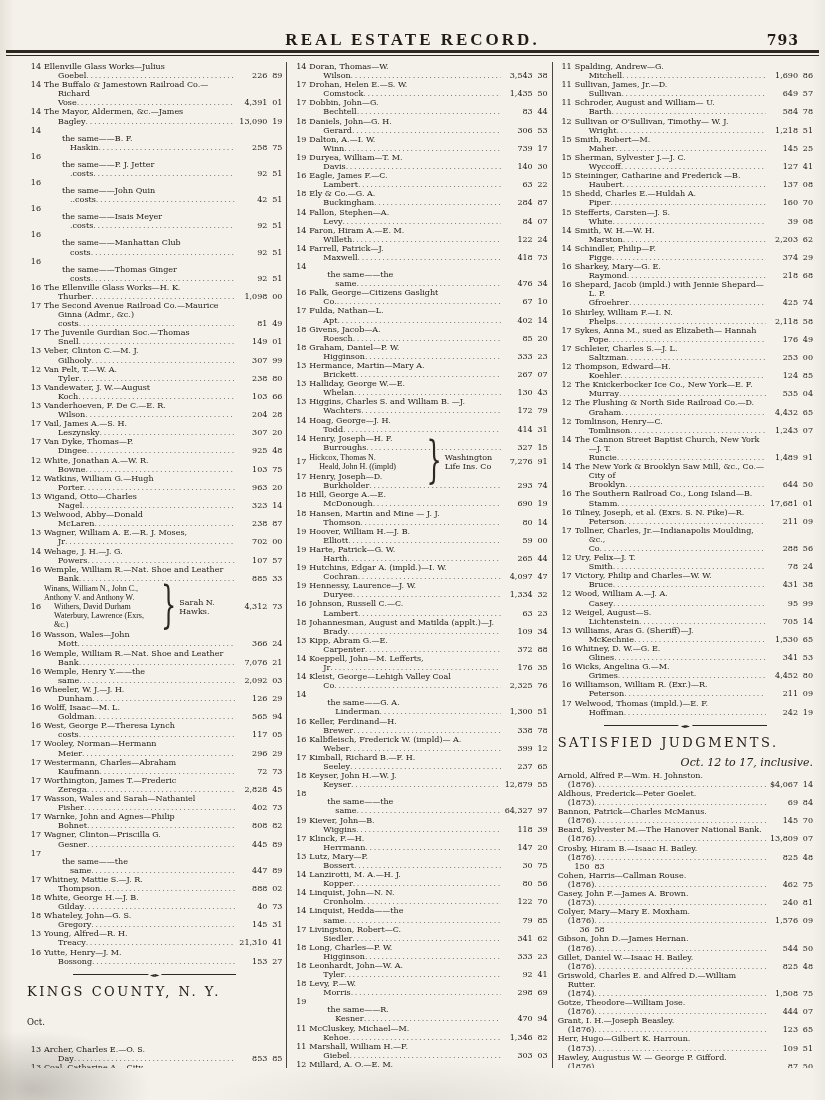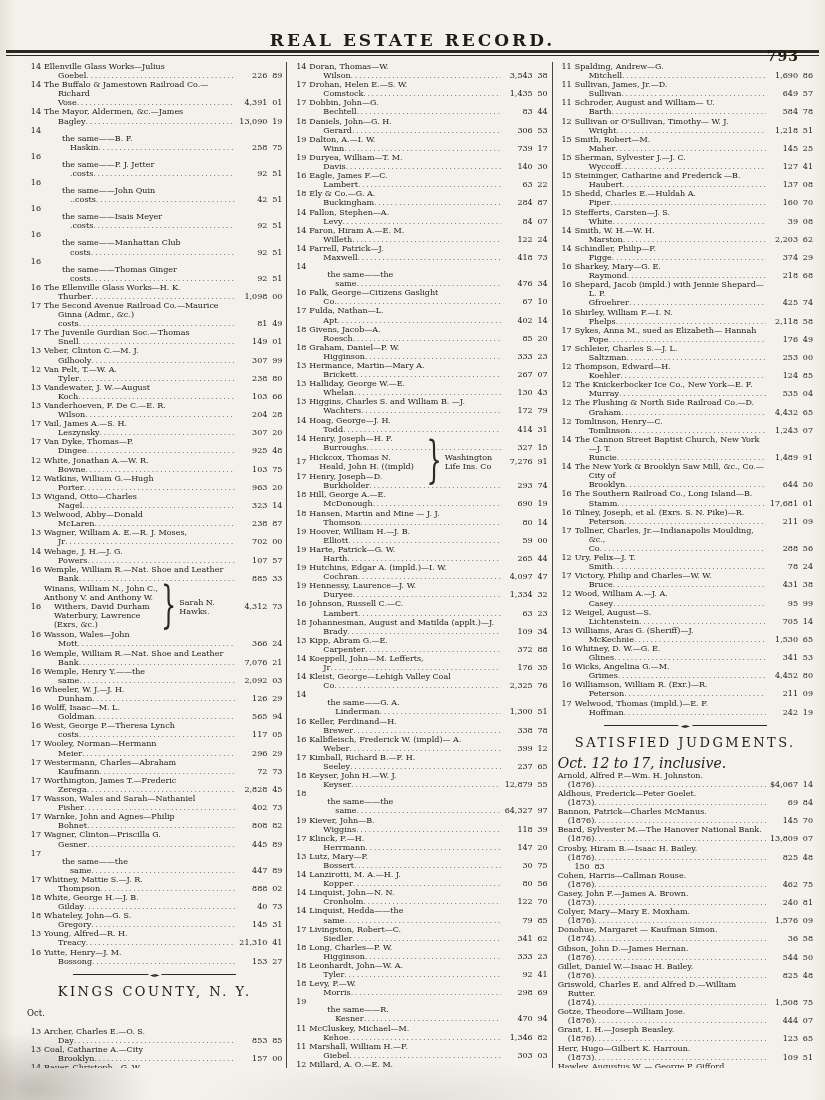--- a/index.html
+++ b/index.html
@@ -15,23 +15,24 @@
     background:
       radial-gradient(ellipse 180px 90px at 4% 99%, rgba(70,63,54,.28), transparent 65%),
       radial-gradient(ellipse 300px 60px at 50% 100%, rgba(90,84,72,.10), transparent 70%),
       linear-gradient(90deg,#e6e2d9 0px,#f3f1ea 14px,#f3f1ea 812px,#ece9e1 825px);
     box-sizing:border-box;
   }
   .masthead{position:relative;height:46px;padding-top:30px;box-sizing:border-box;}
   .pub-title{
     text-align:center;font-size:17px;font-weight:bold;letter-spacing:3px;
     color:#211c14;
+    font-family:Liberation Serif, serif;
   }
   .page-num{
-    position:absolute;right:26px;top:48px;font-size:14px;font-weight:bold;color:#211c14;letter-spacing:1px;
+    position:absolute;right:26px;top:32px;font-size:14px;font-weight:bold;color:#211c14;letter-spacing:1px;
   }
   .head-rule{margin:4px 6px 0 6px;border-top:3px solid #2d2820;}
   .head-rule2{margin:2px 6px 0 6px;border-top:1px solid #2d2820;}
   .columns{
     display:flex;align-items:stretch;
     padding:6px 8px 0 22px;box-sizing:border-box;height:1012px;overflow:hidden;
   }
   .col{
     flex:1 1 0;min-width:0;overflow:hidden;
     font-size:8px;line-height:9.1px;
@@ -46,33 +47,33 @@
   }
   .e-txt::after{content:"...........................................................................................";letter-spacing:1.6px;color:#4a443b;}
   .noday .e-txt{padding-left:10px;text-indent:-10px;}
   .same-entry .e-txt{padding-left:26px;text-indent:-8px;margin-top:8px;}
   .e-amt{flex:none;margin-left:3px;white-space:nowrap;}
   .e-amt .dol{display:inline-block;min-width:29px;text-align:right;}
   .e-amt .cts{display:inline-block;width:12px;text-align:right;margin-left:3px;}
   .brace-entry{display:flex;align-items:center;margin:1px 0;}
   .brace-entry .e-day{align-self:center;}
   .brace-left{flex:1 1 auto;min-width:0;}
-  .brace-left div{padding-left:10px;}
+  .brace-left div{padding-left:10px;font-family:Liberation Serif, serif;}
   .brace-left div:first-child{padding-left:0;}
   .brace-glyph{flex:none;font-size:24px;transform:scaleY(2.1);margin:0 3px;color:#2d2820;font-family:"DejaVu Serif",serif;}
   .brace-right{flex:none;width:56px;}
   .divider{position:relative;height:11px;margin:3px 18%;}
   .divider::before{content:"";position:absolute;left:0;right:0;top:5px;border-top:1px solid #2d2820;}
   .divider::after{
     content:"\25C4\25BA";position:absolute;left:50%;top:1px;transform:translateX(-50%);
     font-size:6px;letter-spacing:0;background:#f3f1ea;padding:0 2px;color:#2d2820;
   }
-  .sec-heading{text-align:center;font-size:13px;letter-spacing:2.5px;line-height:15px;margin:4px 0 2px;color:#211c14;}
-  .sub-left{font-size:8.5px;line-height:10px;margin:9px 0;}
-  .sub-center{text-align:left;font-style:italic;font-size:14px;line-height:10px;margin:8px 0 3px;}
+  .sec-heading{text-align:left;font-size:13px;letter-spacing:2.5px;line-height:15px;margin:4px 0 2px;color:#211c14;}
+  .sub-left{font-size:8.5px;line-height:10px;margin:18px 0;}
+  .sub-center{text-align:right;font-style:italic;font-size:11px;line-height:10px;margin:8px 0 3px;}
 </style>
 </head>
 <body>
 
 <div class="page">
   <div class="masthead">
     <div class="pub-title">REAL ESTATE RECORD.</div>
     <div class="page-num">793</div>
   </div>
   <div class="head-rule"></div>
@@ -831,21 +832,20 @@
         </div>
         <div class="entry noday">
           <span class="e-txt">Casey, John F.—James A. Brown. (1873)</span>
           <span class="e-amt"><span class="dol">240</span><span class="cts">81</span></span>
         </div>
         <div class="entry noday">
           <span class="e-txt">Colyer, Mary—Mary E. Moxham. (1876)</span>
           <span class="e-amt"><span class="dol">1,576</span><span class="cts">09</span></span>
         </div>
         <div class="entry noday">
-          <span class="e-txt">Donohue, Margaret — Kaufman Simon. (1874)</span>
           <span class="e-amt"><span class="dol">36</span><span class="cts">58</span></span>
         </div>
         <div class="entry noday">
           <span class="e-txt">Gibson, John D.—James Hernan. (1876)</span>
           <span class="e-amt"><span class="dol">544</span><span class="cts">50</span></span>
         </div>
         <div class="entry noday">
           <span class="e-txt">Gillet, Daniel W.—Isaac H. Bailey. (1876)</span>
           <span class="e-amt"><span class="dol">825</span><span class="cts">48</span></span>
         </div>

